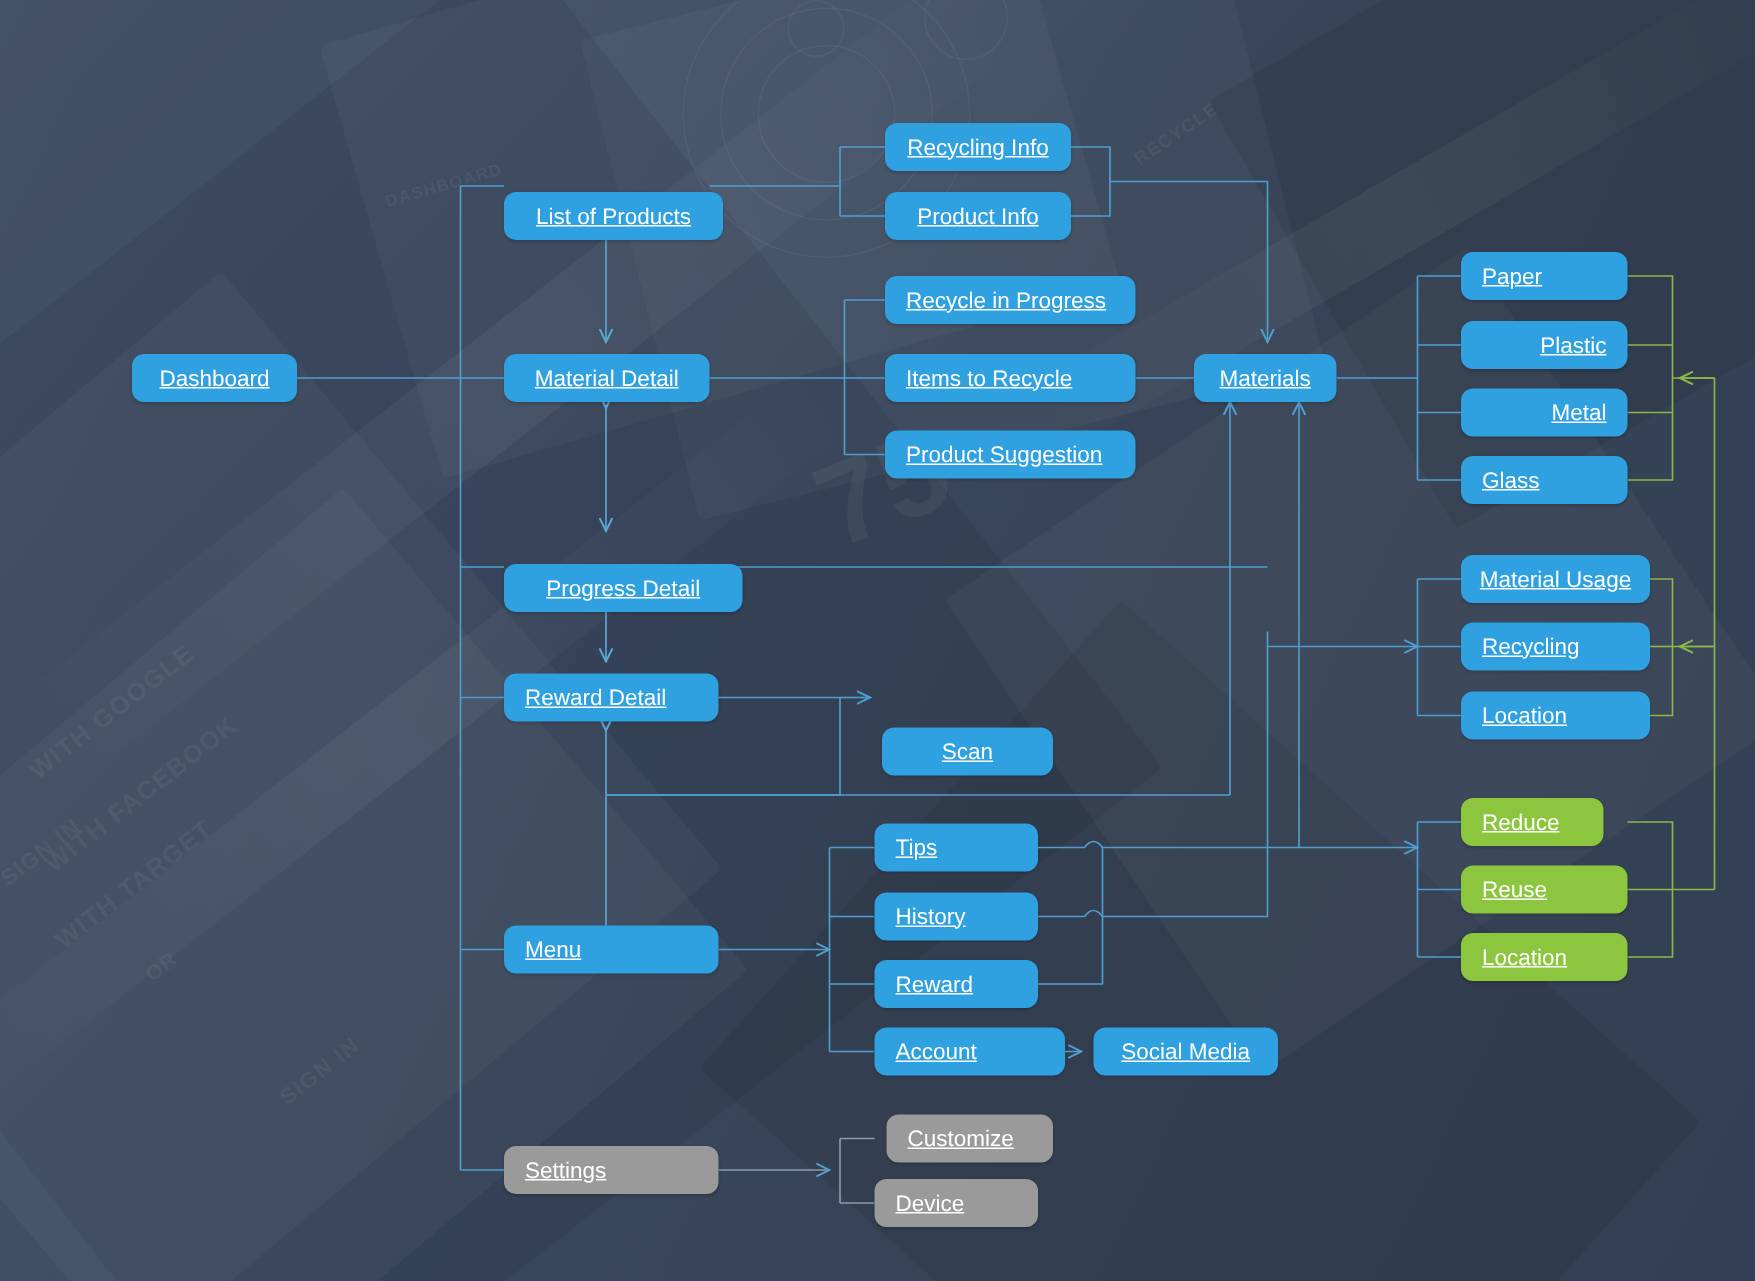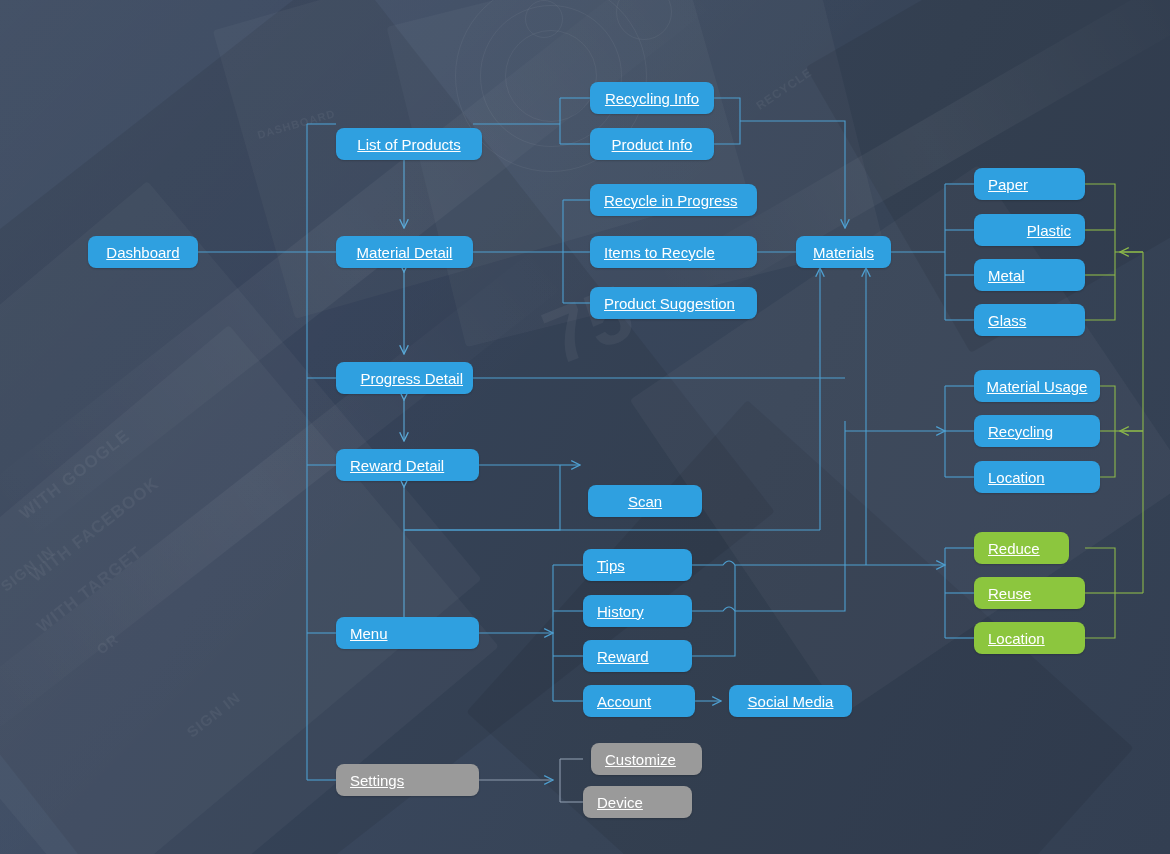--- a/index.html
+++ b/index.html
@@ -233,21 +233,21 @@
   <div id="node-layer">
       <div class="node blue center" style="left: 88px; top: 236px; width: 110px;">
         <span>Dashboard</span>
       </div>
       <div class="node blue center" style="left: 336px; top: 108px; width: 146px; margin-top: 20px;">
         <span>List of Products</span>
       </div>
       <div class="node blue center" style="left: 336px; top: 236px; width: 137px;">
         <span>Material Detail</span>
       </div>
-      <div class="node blue center" style="left: 336px; top: 362px; width: 137px; justify-content: flex-end;">
+      <div class="node blue center" style="left: 336px; top: 376px; width: 159px;">
         <span>Progress Detail</span>
       </div>
       <div class="node blue" style="left: 336px; top: 449px; width: 143px;">
         <span>Reward Detail</span>
       </div>
       <div class="node blue" style="left: 336px; top: 617px; width: 143px;">
         <span>Menu</span>
       </div>
       <div class="node grey" style="left: 336px; top: 764px; width: 143px;">
         <span>Settings</span>
@@ -272,42 +272,42 @@
       </div>
       <div class="node blue" style="left: 583px; top: 549px; width: 109px;">
         <span>Tips</span>
       </div>
       <div class="node blue" style="left: 583px; top: 595px; width: 109px;">
         <span>History</span>
       </div>
       <div class="node blue" style="left: 583px; top: 640px; width: 109px;">
         <span>Reward</span>
       </div>
-      <div class="node blue" style="left: 583px; top: 685px; width: 112px;">
+      <div class="node blue" style="left: 583px; top: 685px; width: 127px;">
         <span>Account</span>
       </div>
       <div class="node blue center" style="left: 729px; top: 685px; width: 123px;">
         <span>Social Media</span>
       </div>
       <div class="node grey" style="left: 591px; top: 743px; width: 111px; text-align: center;">
         <span>Customize</span>
       </div>
       <div class="node grey" style="left: 583px; top: 786px; width: 109px;">
         <span>Device</span>
       </div>
       <div class="node blue center" style="left: 796px; top: 236px; width: 95px;">
         <span>Materials</span>
       </div>
       <div class="node blue" style="left: 974px; top: 168px; width: 111px;">
         <span>Paper</span>
       </div>
       <div class="node blue" style="left: 974px; top: 214px; width: 111px; justify-content: flex-end;">
         <span>Plastic</span>
       </div>
-      <div class="node blue" style="left: 974px; top: 259px; width: 111px;">
+      <div class="node blue" style="left: 974px; top: 259px; width: 111px; justify-content: flex-end;">
         <span>Metal</span>
       </div>
       <div class="node blue" style="left: 974px; top: 304px; width: 111px;">
         <span>Glass</span>
       </div>
       <div class="node blue" style="left: 974px; top: 370px; width: 126px; justify-content: center;">
         <span>Material Usage</span>
       </div>
       <div class="node blue" style="left: 974px; top: 415px; width: 126px;">
         <span>Recycling</span>

